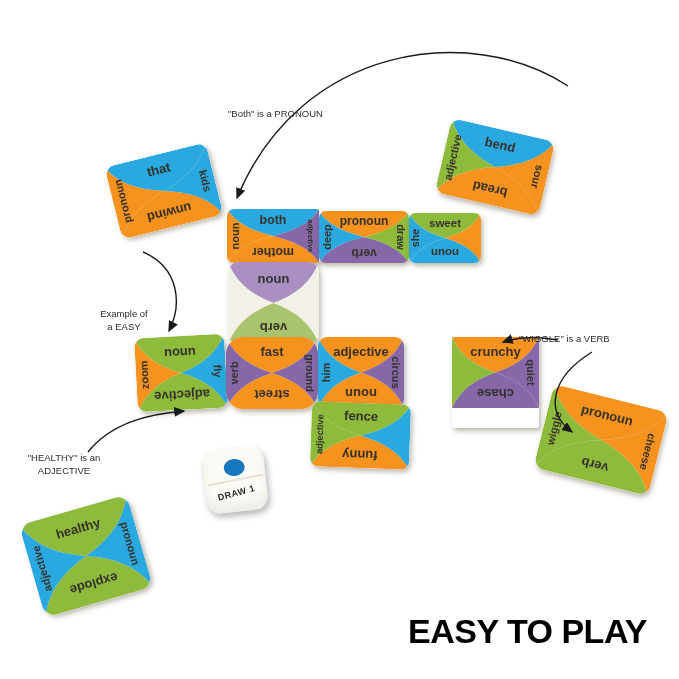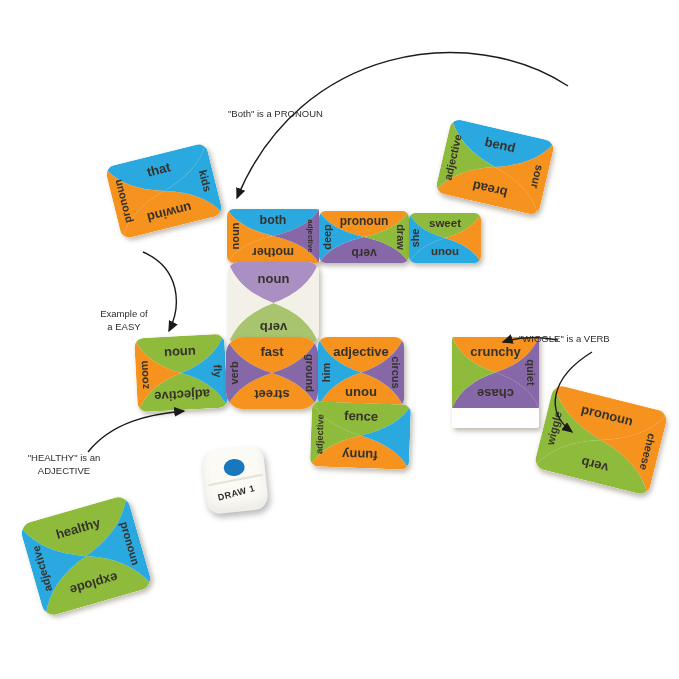--- a/index.html
+++ b/index.html
@@ -223,14 +223,15 @@
     <div>ADJECTIVE</div>
   </div>
 
   <div class="die">
     <div class="die-dot"></div>
     <div class="die-edge"></div>
     <div class="die-label">DRAW 1</div>
   </div>
 
 
+  <div class="headline">EASY TO PLAY</div>
 
 </div>
 
 </body></html>

